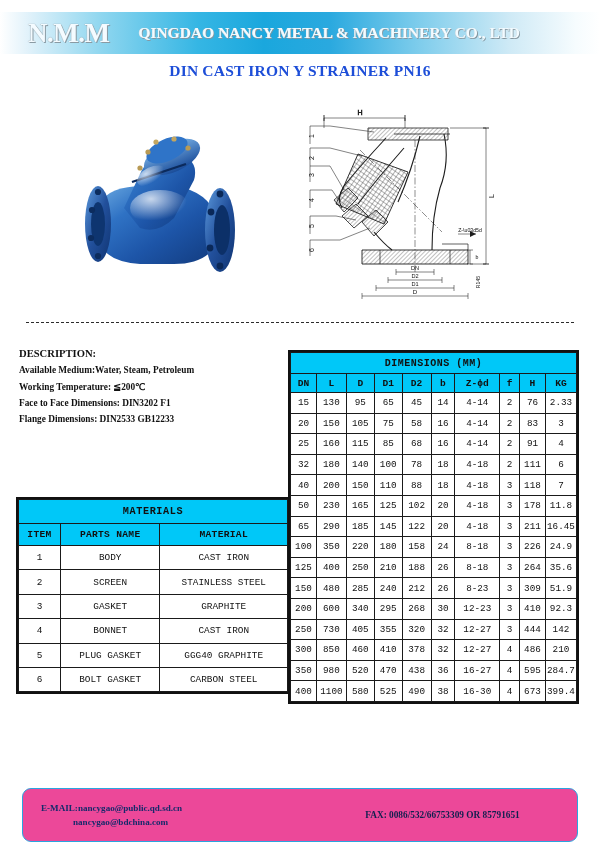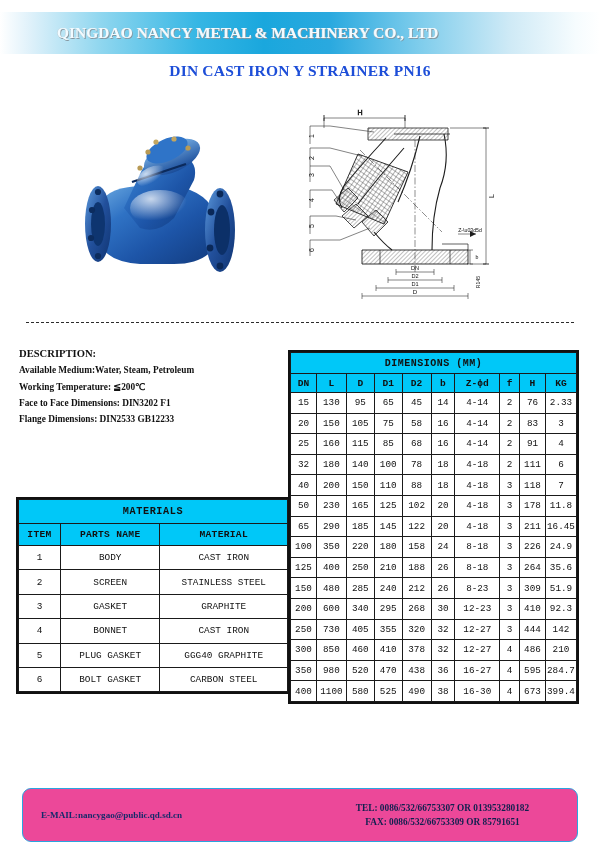--- a/index.html
+++ b/index.html
@@ -175,20 +175,21 @@
     font-weight: bold;
     color: #10204f;
     line-height: 14.5px;
     font-family: "Liberation Serif", serif;
   }
 </style>
 </head>
 <body>
 
 <div class="banner">
+  <span class="logo-nmm">N.M.M</span>
   <span class="logo-company">QINGDAO NANCY METAL &amp; MACHINERY CO., LTD</span>
 </div>
 
 <div class="page-title">DIN CAST IRON Y STRAINER PN16</div>
 
 <div class="photo-wrap">
   <svg width="210" height="185" viewBox="0 0 210 185">
     <defs>
       <linearGradient id="bodyG" x1="0" y1="0" x2="1" y2="1">
         <stop offset="0%" stop-color="#6aa8e0"></stop>
@@ -622,18 +623,18 @@
           <td>673</td>
           <td>399.4</td>
         </tr>
       </tbody>
   </table>
 </div>
 
 <div class="footer-box">
   <div class="footer-left">
     <div>E-MAIL:nancygao@public.qd.sd.cn</div>
+    <div class="line2">nancygao@bdchina.com</div>
   </div>
   <div class="footer-right">
-    <div>TEL: 0086/532/66753307 OR 013953280182</div>
     <div>FAX: 0086/532/66753309 OR 85791651</div>
   </div>
 </div>
 
 </body></html>

